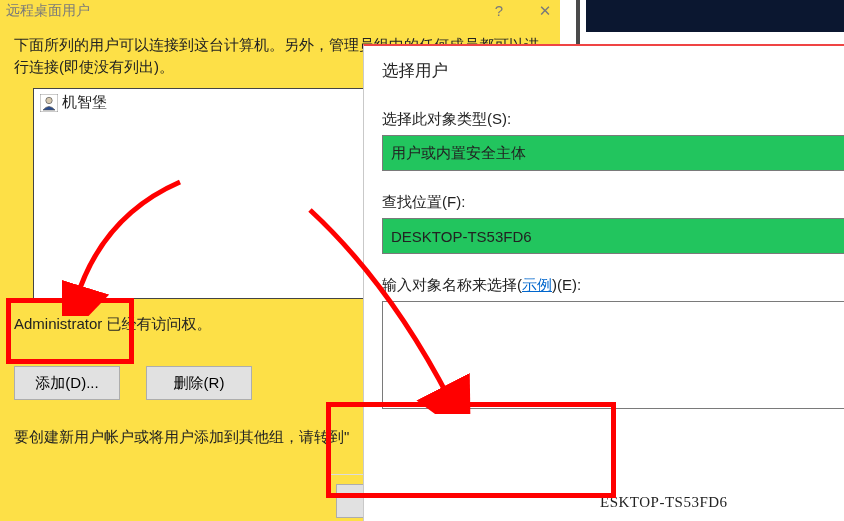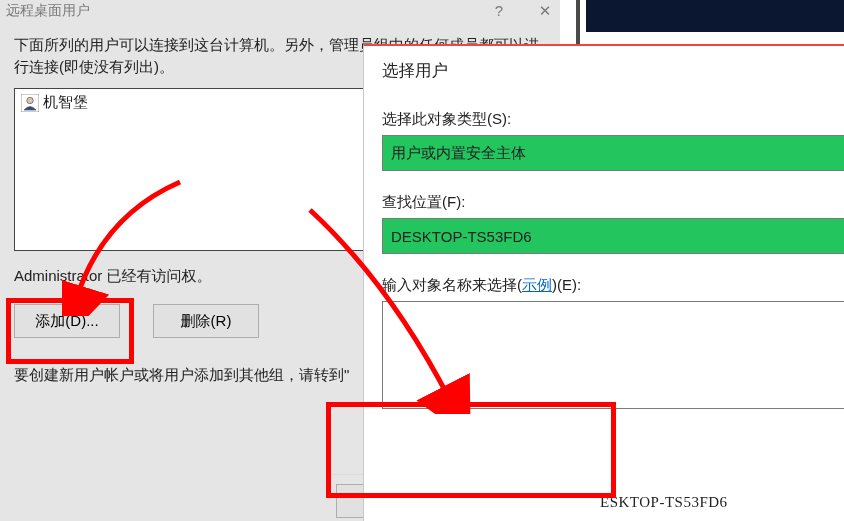--- a/index.html
+++ b/index.html
@@ -14,21 +14,21 @@
     background: #fff;
     overflow: hidden;
   }
 
   
   .rdu-dialog {
     position: absolute;
     left: 0; top: 0;
     width: 560px;
     height: 521px;
-    background: #e5e5e5;
+    background: #fde047;
   }
   .rdu-titlebar {
     height: 22px;
     padding: 0 6px;
     color: #7a7a7a;
     font-size: 14px;
     display: flex;
     align-items: center;
     justify-content: space-between;
   }
@@ -37,42 +37,43 @@
   .rdu-body {
     padding: 12px 14px 0 14px;
   }
   .rdu-desc {
     font-size: 15px;
     line-height: 22px;
     margin-bottom: 10px;
   }
   .users-list {
     width: 528px;
-    height: 163px;
+    height: 211px;
     border: 1px solid #444;
     background: #fff;
     padding: 4px 6px;
+    margin-left: 19px;
   }
   .user-entry {
     display:flex;
     align-items:center;
     gap:4px;
   }
   .user-icon {
     width:18px; height:18px;
     display:inline-block;
   }
   .access-note {
     margin-top: 16px;
     font-size: 15px;
   }
   .btn-row {
-    margin-top: 18px;
+    margin-top: 32px;
     display:flex;
-    gap:33px;
+    gap:26px;
   }
   .win-btn {
     min-width: 106px;
     height: 34px;
     background: #e1e1e1;
     border: 1px solid #adadad;
     font-size: 15px;
     font-family: inherit;
     cursor: pointer;
     padding: 0 10px;

